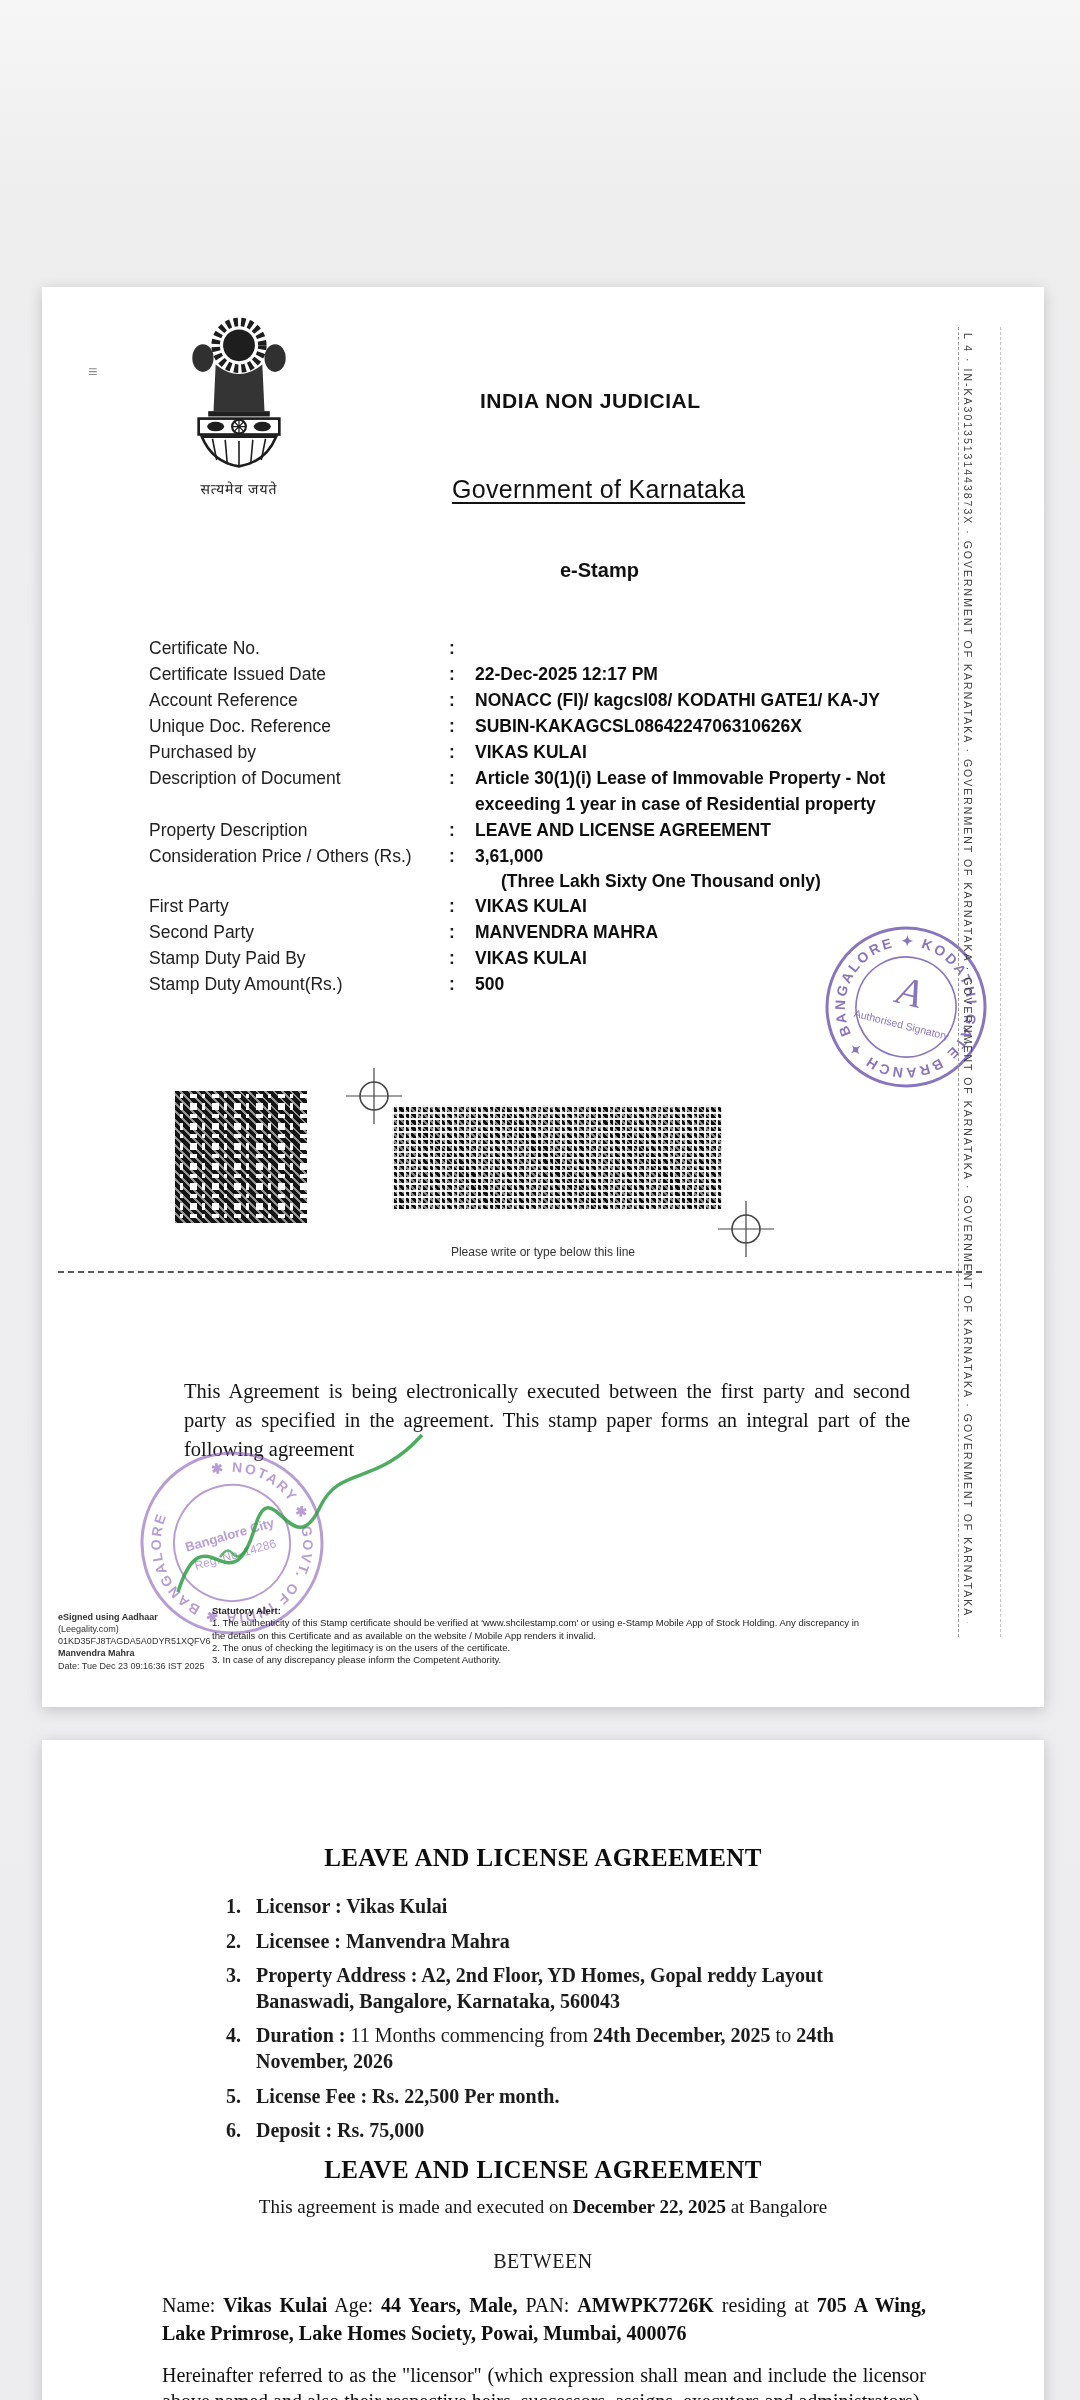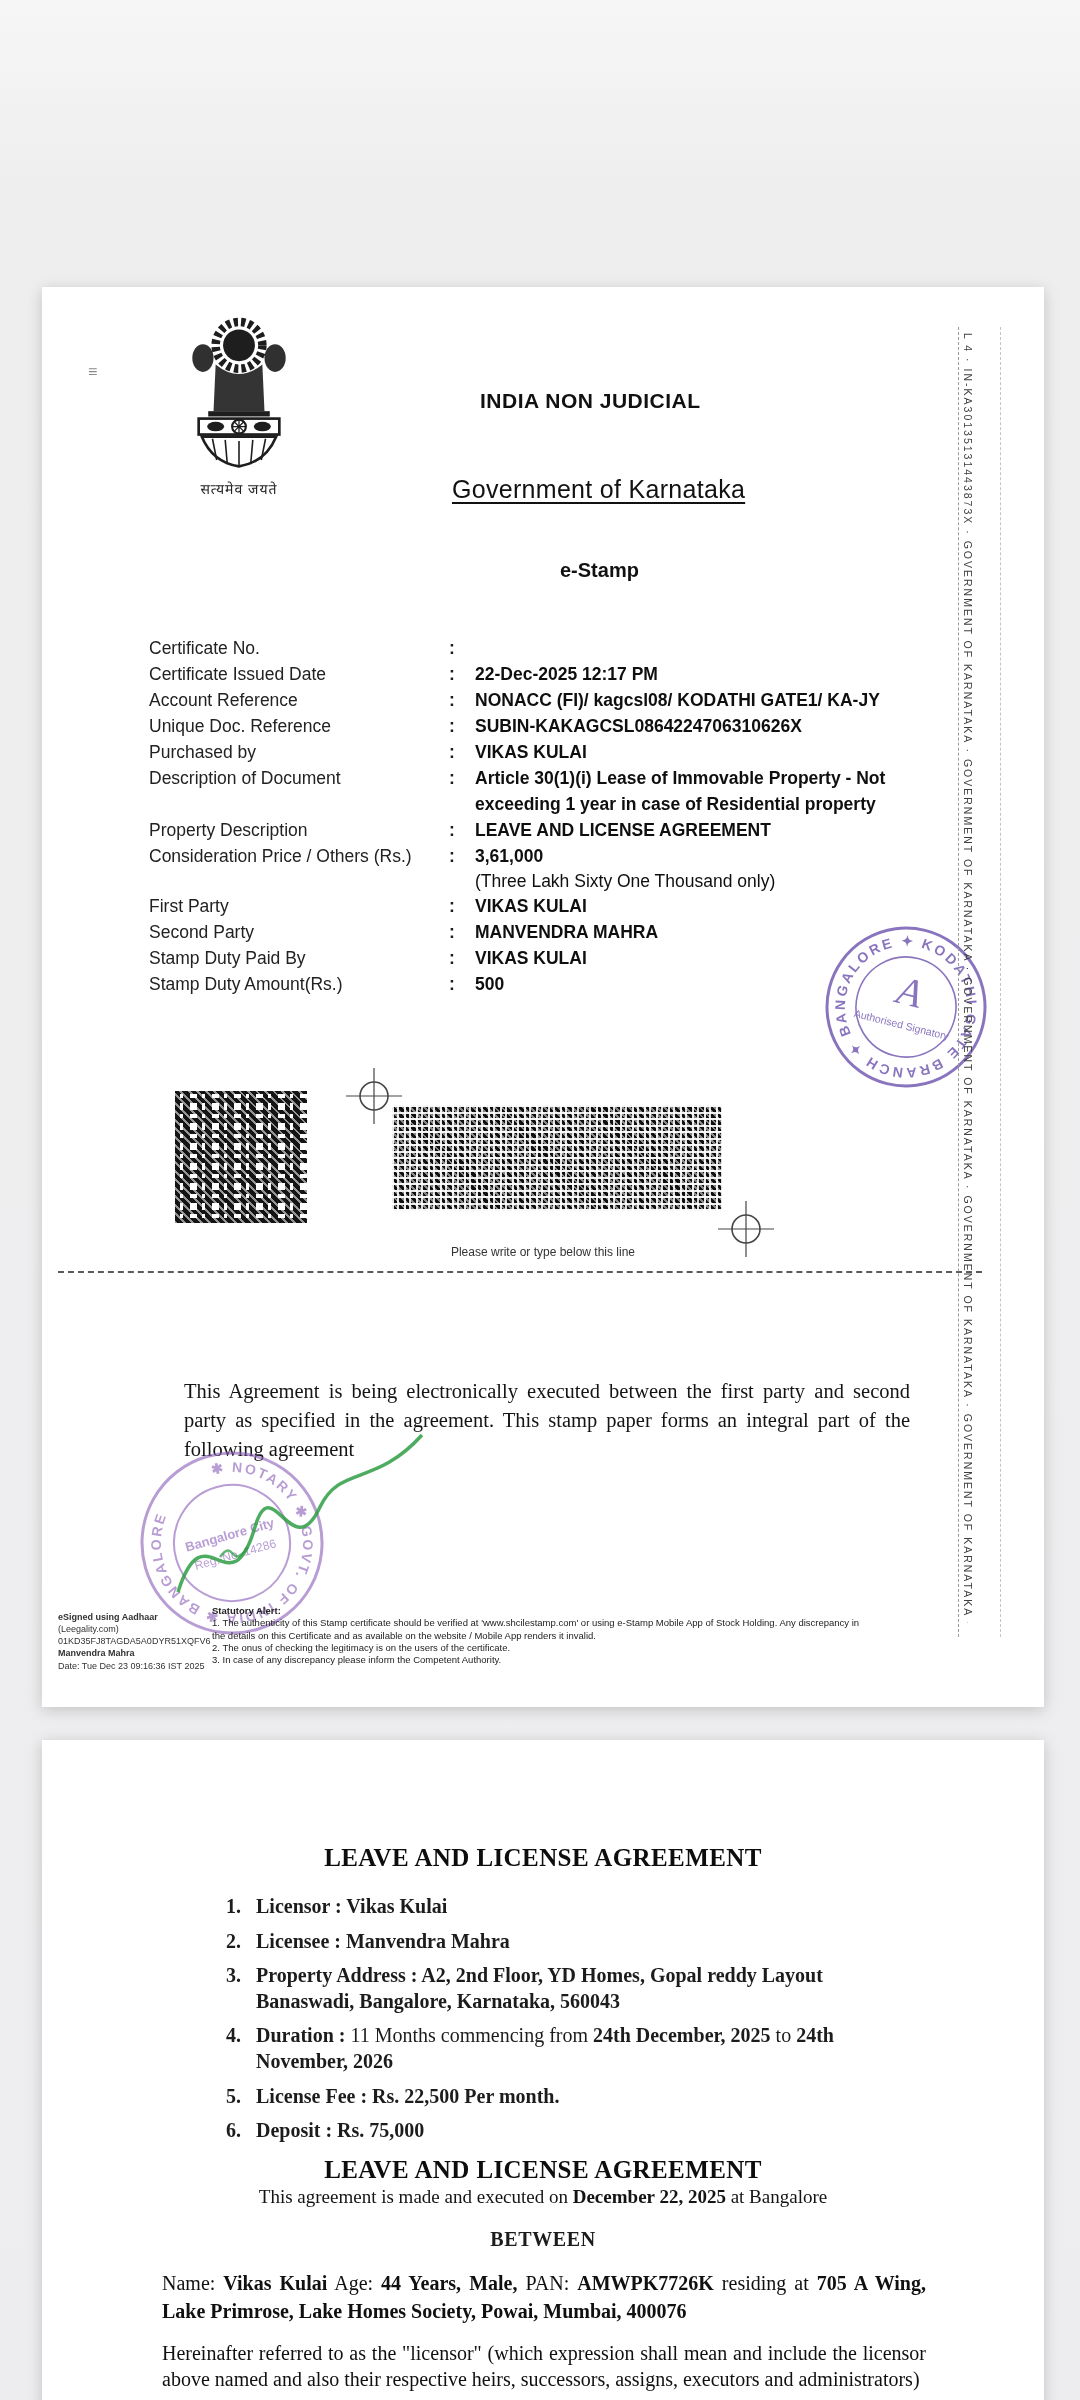--- a/index.html
+++ b/index.html
@@ -23,21 +23,21 @@
   .h-india{position:absolute;left:438px;top:102px;font-size:21px;font-weight:700;letter-spacing:.5px;color:#111;}
   .h-govt{position:absolute;left:410px;top:188px;font-size:25px;font-weight:400;color:#111;
           text-decoration:underline;text-underline-offset:4px;letter-spacing:.3px;}
   .h-estamp{position:absolute;left:518px;top:272px;font-size:20px;font-weight:700;color:#111;}
 
   .cert-table{position:absolute;left:107px;top:348px;width:805px;font-size:17.5px;}
   .c-row{display:flex;align-items:flex-start;}
   .c-label{width:300px;flex:none;line-height:26px;color:#222;}
   .c-colon{width:26px;flex:none;font-weight:700;line-height:26px;}
   .c-val{flex:1;font-weight:700;color:#0f0f0f;line-height:26px;}
-  .c-val2{font-weight:400;line-height:24px;}
+  .c-val2{font-weight:700;line-height:24px;margin-left:26px;}
 
   .branch-stamp{position:absolute;left:778px;top:634px;width:172px;height:172px;}
   .notary-stamp{position:absolute;left:92px;top:1158px;width:196px;height:196px;}
   .scribble{position:absolute;left:118px;top:1120px;width:280px;height:220px;pointer-events:none;}
 
   .qr-code{
     position:absolute;left:133px;top:804px;width:132px;height:132px;background-color:#fff;
     background-image:
       repeating-linear-gradient(45deg,rgba(255,255,255,.55) 0 2px,transparent 2px 6px),
       repeating-linear-gradient(0deg,#141414 0 5px,transparent 5px 9px,#141414 9px 13px,transparent 13px 20px),
@@ -76,23 +76,23 @@
     font-size:10.5px;letter-spacing:2px;color:#3d3d3d;
   }
 
   
   .p2-title{margin:104px 0 0 0;text-align:center;font-size:25px;font-weight:700;letter-spacing:.4px;color:#0d0d0d;}
   .p2-list{margin:22px 130px 0 184px;font-size:20px;}
   .p2-item{display:flex;margin-bottom:9px;line-height:1.28;}
   .p2-num{width:30px;flex:none;font-weight:700;}
   .p2-text b{font-weight:700;}
   .p2-title2{margin:12px 0 0 0;text-align:center;font-size:25px;font-weight:700;letter-spacing:.4px;color:#0d0d0d;}
-  .p2-exec{margin-top:2px;text-align:center;font-size:19px;color:#141414;}
+  .p2-exec{margin-top:12px;text-align:center;font-size:19px;color:#141414;}
   .p2-exec b{font-weight:700;}
-  .p2-between{margin-top:20px;text-align:center;font-size:20px;font-weight:700;letter-spacing:.6px;}
+  .p2-between{margin-top:32px;text-align:center;font-size:20px;font-weight:400;letter-spacing:.6px;}
   .p2-party{margin:18px 118px 0 120px;font-size:20px;line-height:1.42;text-align:justify;color:#101010;}
   .p2-party b{font-weight:700;}
   .p2-herein{margin:14px 118px 0 120px;font-size:20px;line-height:1.3;text-align:justify;color:#101010;}
 
   svg{display:block;}
 </style>
 </head>
 <body>
 
 <div style="position:absolute;inset:0;">

